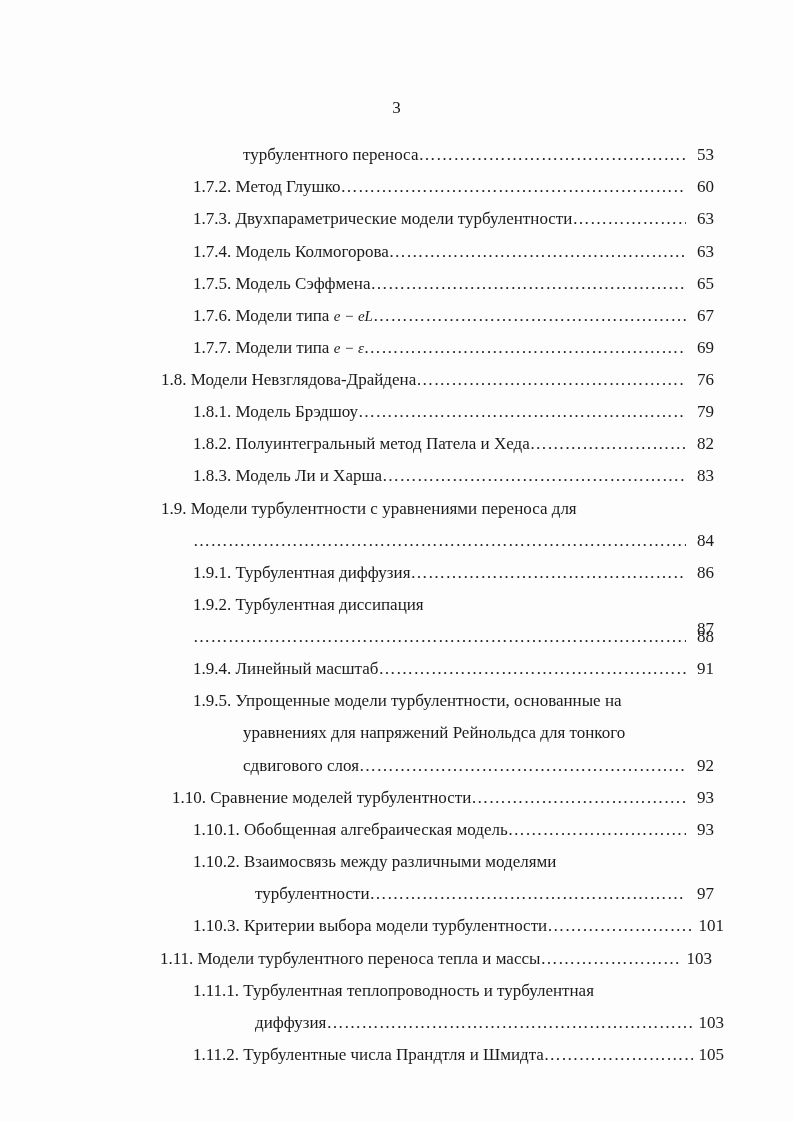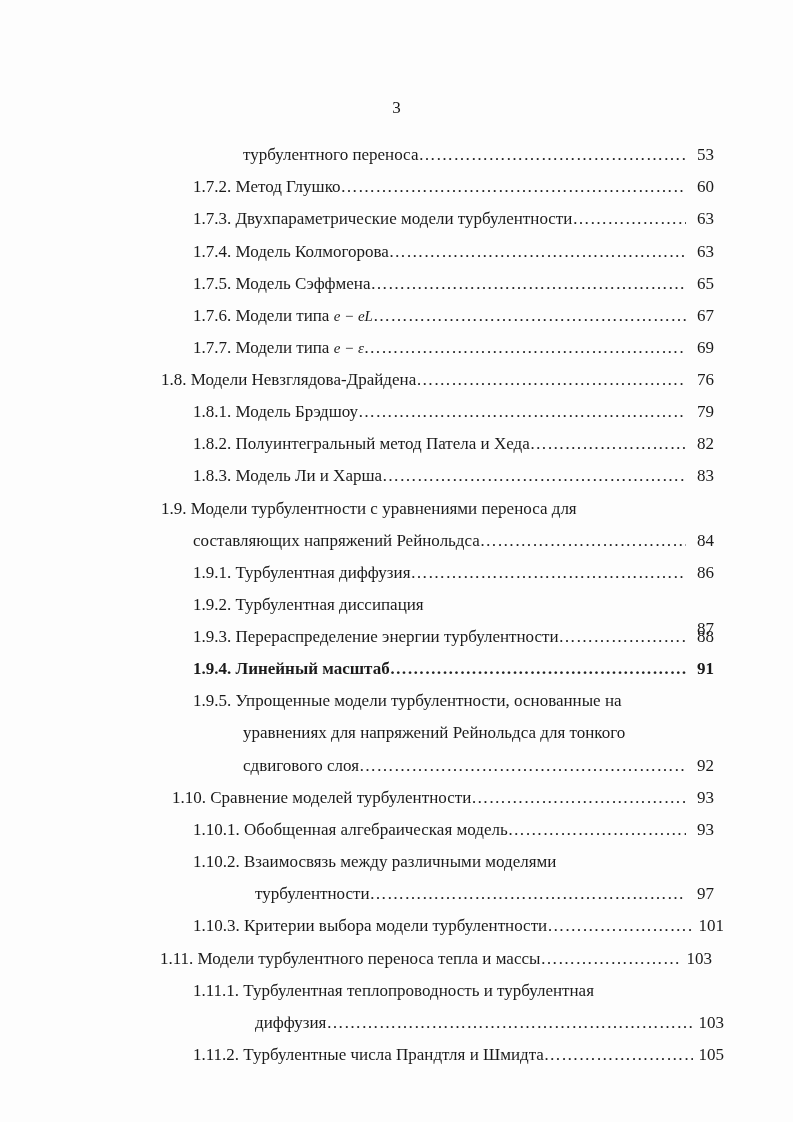--- a/index.html
+++ b/index.html
@@ -70,40 +70,38 @@
     </div>
     <div class="line" style="left: 193px; width: 521px; top: 464px;">
       <span class="txt">1.8.3. Модель Ли и Харша</span>
       <span class="dots"></span>
       <span class="pg">83</span>
     </div>
     <div class="line" style="left: 161px; width: 553px; top: 497px;">
       <span class="txt">1.9. Модели турбулентности с уравнениями переноса для</span>
     </div>
     <div class="line" style="left: 193px; width: 521px; top: 529px;">
-      <span class="txt">составляющих напряжений Рейнольдса</span>
       <span class="dots"></span>
       <span class="pg">84</span>
     </div>
     <div class="line" style="left: 193px; width: 521px; top: 561px;">
       <span class="txt">1.9.1. Турбулентная диффузия</span>
       <span class="dots"></span>
       <span class="pg">86</span>
     </div>
     <div class="line" style="left: 193px; width: 521px; top: 593px; flex-direction: column;">
       <span class="txt">1.9.2. Турбулентная диссипация</span>
       <span class="dots"></span>
       <span class="pg">87</span>
     </div>
     <div class="line" style="left: 193px; width: 521px; top: 625px;">
-      <span class="txt">1.9.3. Перераспределение энергии турбулентности</span>
       <span class="dots"></span>
       <span class="pg">88</span>
     </div>
-    <div class="line" style="left: 193px; width: 521px; top: 657px; font-weight: bold;">
+    <div class="line" style="left: 193px; width: 521px; top: 657px;">
       <span class="txt">1.9.4. Линейный масштаб</span>
       <span class="dots"></span>
       <span class="pg">91</span>
     </div>
     <div class="line" style="left: 193px; width: 521px; top: 689px; text-align: center;">
       <span class="txt">1.9.5. Упрощенные модели турбулентности, основанные на</span>
     </div>
     <div class="line" style="left: 243px; width: 471px; top: 721px;">
       <span class="txt">уравнениях для напряжений Рейнольдса для тонкого</span>
     </div>

